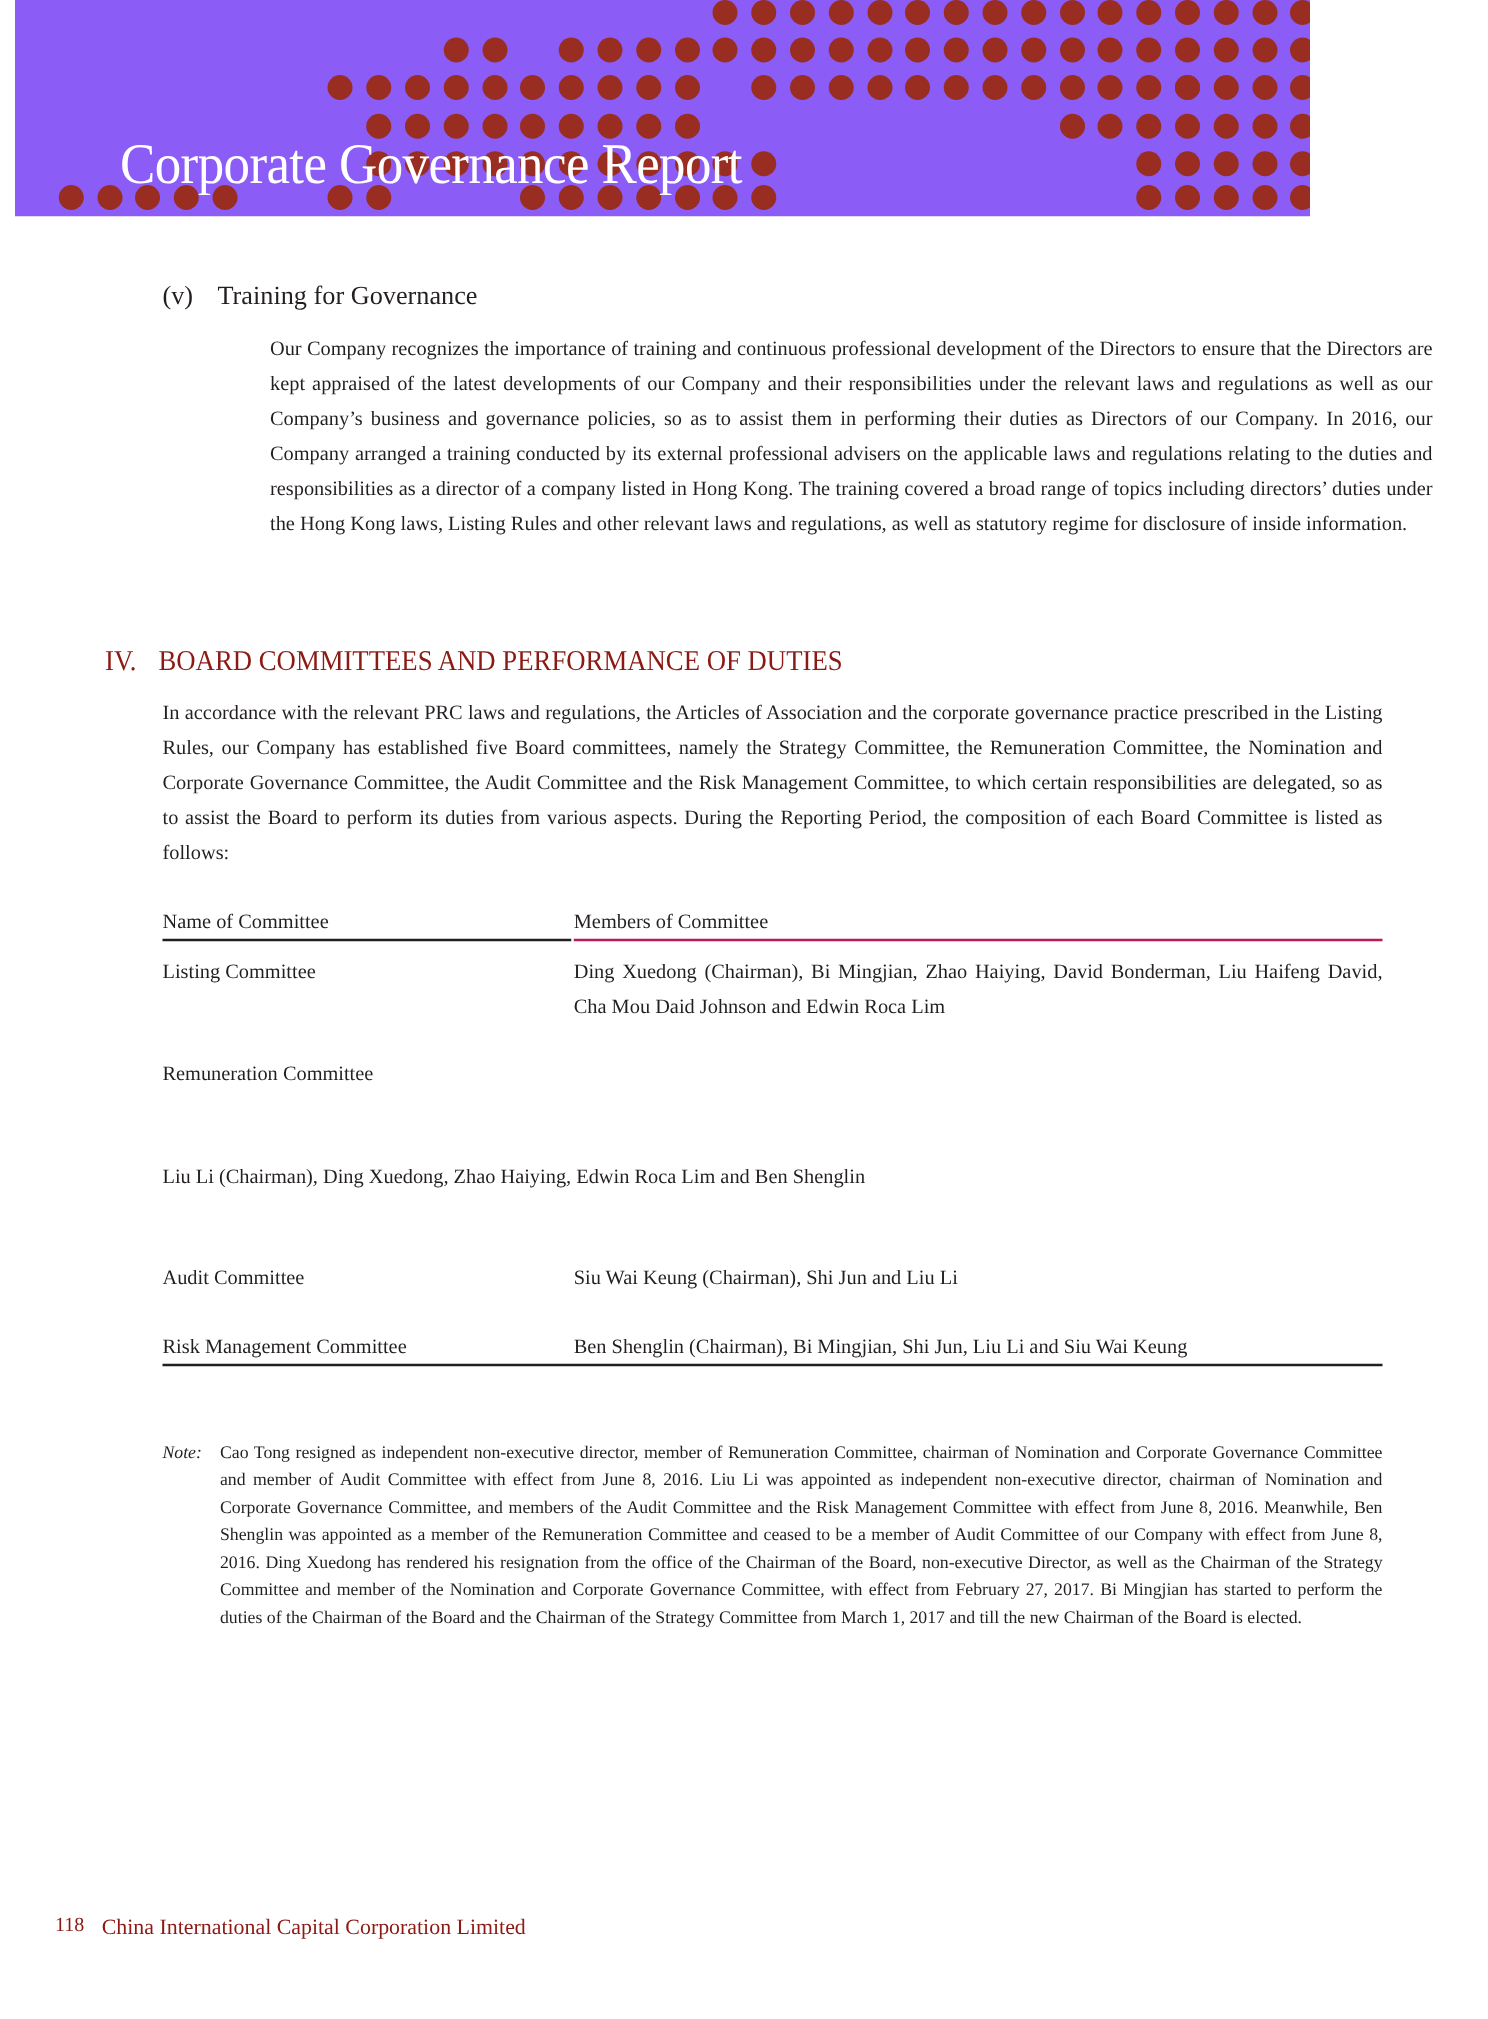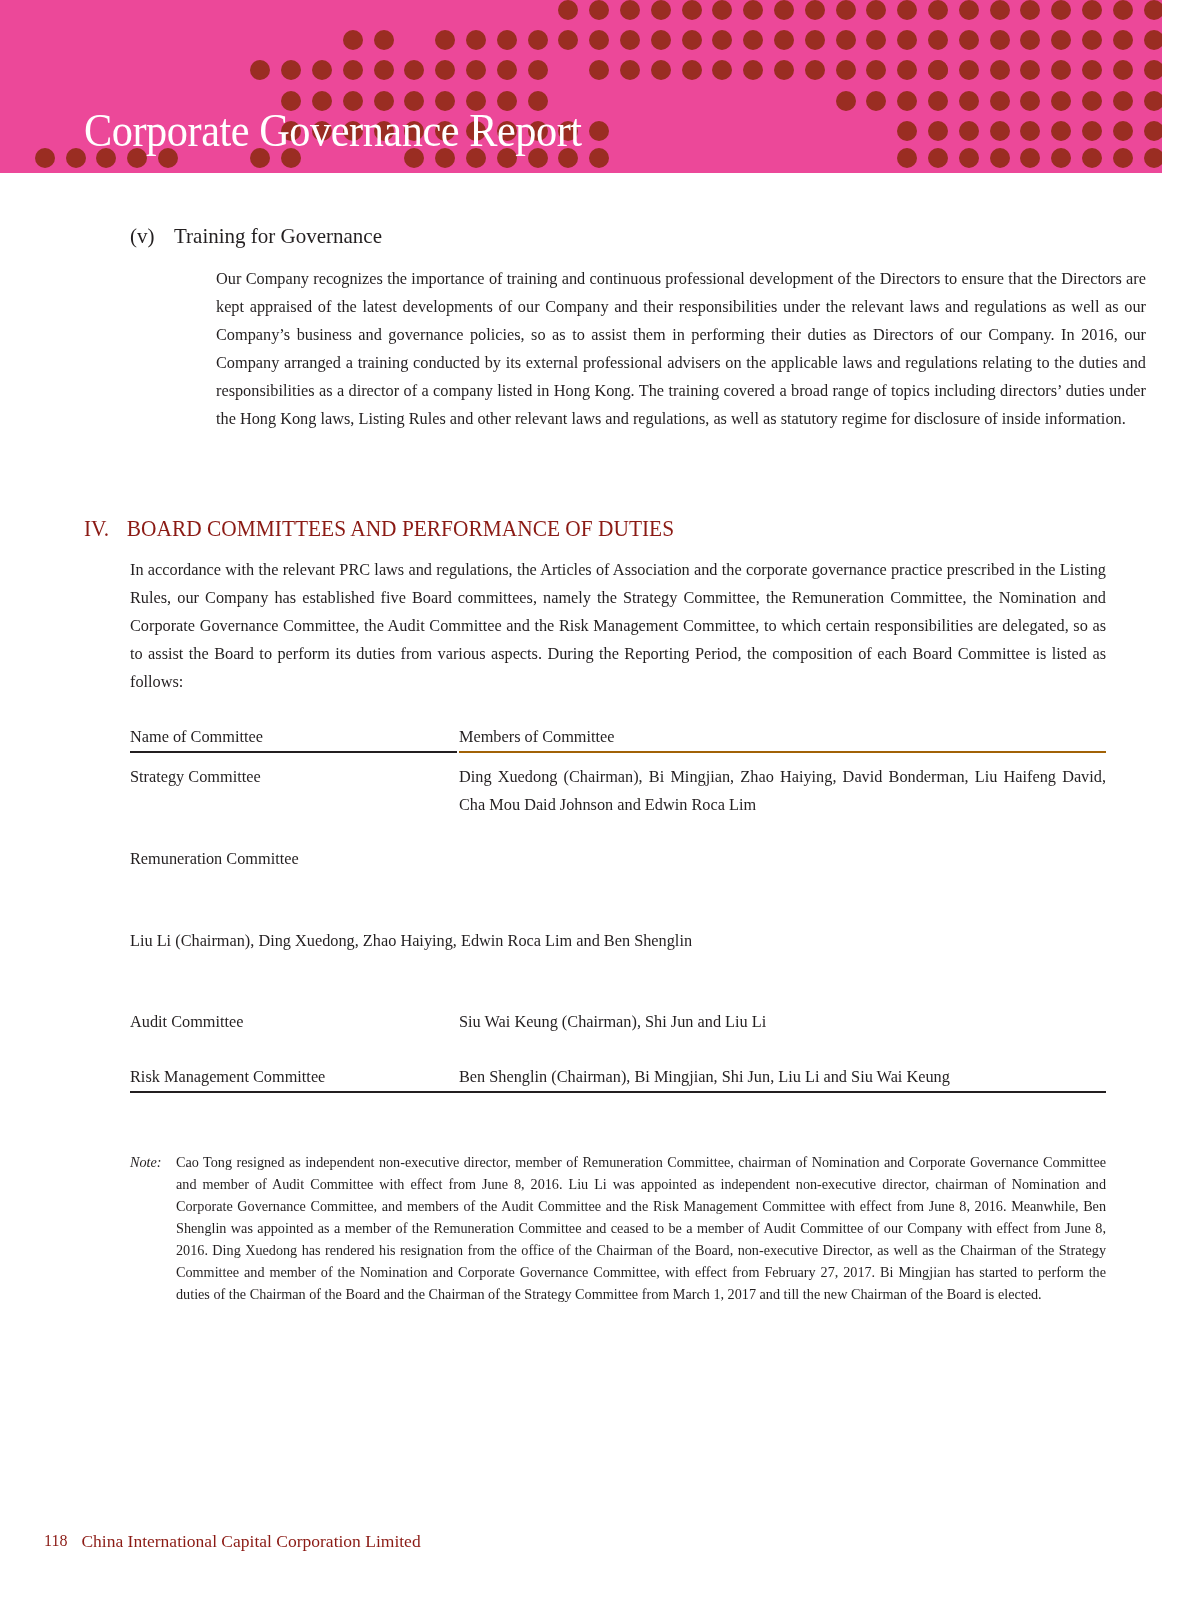--- a/index.html
+++ b/index.html
@@ -1,34 +1,34 @@
 <!DOCTYPE html>
 <html><head>
 <meta charset="utf-8">
 <style>
   * { box-sizing: border-box; margin: 0; padding: 0; }
   html, body { width: 1190px; height: 1615px; background: #ffffff; }
   body { position: relative; font-family: "Liberation Serif", "DejaVu Serif", serif; color: #231f20; overflow: hidden; }
 
-  .banner { position: absolute; left: 0; top: 0; width: 1162px; height: 173px; background: #ec4899; overflow: hidden; }
+  .banner { position: absolute; left: 12px; top: 0; width: 1036px; height: 173px; background: #8b5cf6; overflow: hidden; }
   .banner .dot { position: absolute; width: 20px; height: 20px; border-radius: 50%; background: #9a2d22; }
   .banner-title { position: absolute; left: 84px; top: 108px; font-size: 46px; color: #ffffff; letter-spacing: -0.5px; font-family: "Liberation Serif", "DejaVu Serif", serif; line-height: 1; transform: scaleX(0.92); transform-origin: left top; white-space: nowrap; }
 
   .sub-heading { position: absolute; left: 130px; top: 224px; font-size: 21px; display: flex; gap: 20px; }
   .sub-heading .num { width: 24px; }
   .para { position: absolute; text-align: justify; font-size: 16.3px; line-height: 28px; }
   .para.training { left: 176px; top: 265px; width: 930px; margin-left: 40px; }
   .section-heading { position: absolute; left: 84px; top: 516px; font-size: 23px; color: #8b1a14; display: flex; gap: 16px; white-space: nowrap; transform: scaleX(0.93); transform-origin: left top; }
   .section-heading .num { width: 30px; }
   .para.board { left: 130px; top: 556px; width: 976px; transform-origin: left top; }
 
   .committee-table { position: absolute; left: 130px; top: 727px; width: 976px; font-size: 16.3px; }
   .committee-table .thead { display: flex; height: 26px; align-items: flex-start; }
   .committee-table .thead .col-name { width: 327px; border-bottom: 2px solid #231f20; height: 26px; }
-  .committee-table .thead .col-members { flex: 1; margin-left: 2px; border-bottom: 2px solid #a16207; height: 26px; }
+  .committee-table .thead .col-members { flex: 1; margin-left: 2px; border-bottom: 2px solid #be185d; height: 26px; }
   .committee-table .row { display: flex; position: absolute; left: 0; width: 976px; line-height: 28px; }
   .committee-table .row .col-name { width: 329px; }
   .committee-table .row .col-members { flex: 1; text-align: justify; text-align-last: left; }
   .committee-table .row.last { border-bottom: 2px solid #231f20; padding-bottom: 0; }
   .indent2 { padding-left: 19px; display: block; }
 
   .note { position: absolute; left: 130px; top: 1151px; width: 976px; font-size: 14.2px; line-height: 22px; display: flex; }
   .note .label { width: 46px; font-style: italic; flex-shrink: 0; }
   .note .text { flex: 1; text-align: justify; }
 
@@ -196,21 +196,21 @@
 </div>
 <p class="para board">In accordance with the relevant PRC laws and regulations, the Articles of Association and the corporate governance practice prescribed in the Listing Rules, our Company has established five Board committees, namely the Strategy Committee, the Remuneration Committee, the Nomination and Corporate Governance Committee, the Audit Committee and the Risk Management Committee, to which certain responsibilities are delegated, so as to assist the Board to perform its duties from various aspects. During the Reporting Period, the composition of each Board Committee is listed as follows:</p>
 
 <div class="committee-table">
   <div class="thead">
     <div class="col-name">Name of Committee</div>
     <div class="col-members">Members of Committee</div>
   </div>
 
   <div class="row" style="top:36px;">
-    <div class="col-name">Strategy Committee</div>
+    <div class="col-name">Listing Committee</div>
     <div class="col-members">Ding Xuedong (Chairman), Bi Mingjian, Zhao Haiying, David Bonderman, Liu Haifeng David, Cha Mou Daid Johnson and Edwin Roca Lim</div>
   </div>
   <div class="row" style="top:118px;">
     <div class="col-name">Remuneration Committee</div>
   </div>
   <div class="row" style="top:200px;">
     <div class="col-members">Liu Li (Chairman), Ding Xuedong, Zhao Haiying, Edwin Roca Lim and Ben Shenglin</div>
   </div>
   <div class="row" style="top:281px;">
     <div class="col-name">Audit Committee</div>

